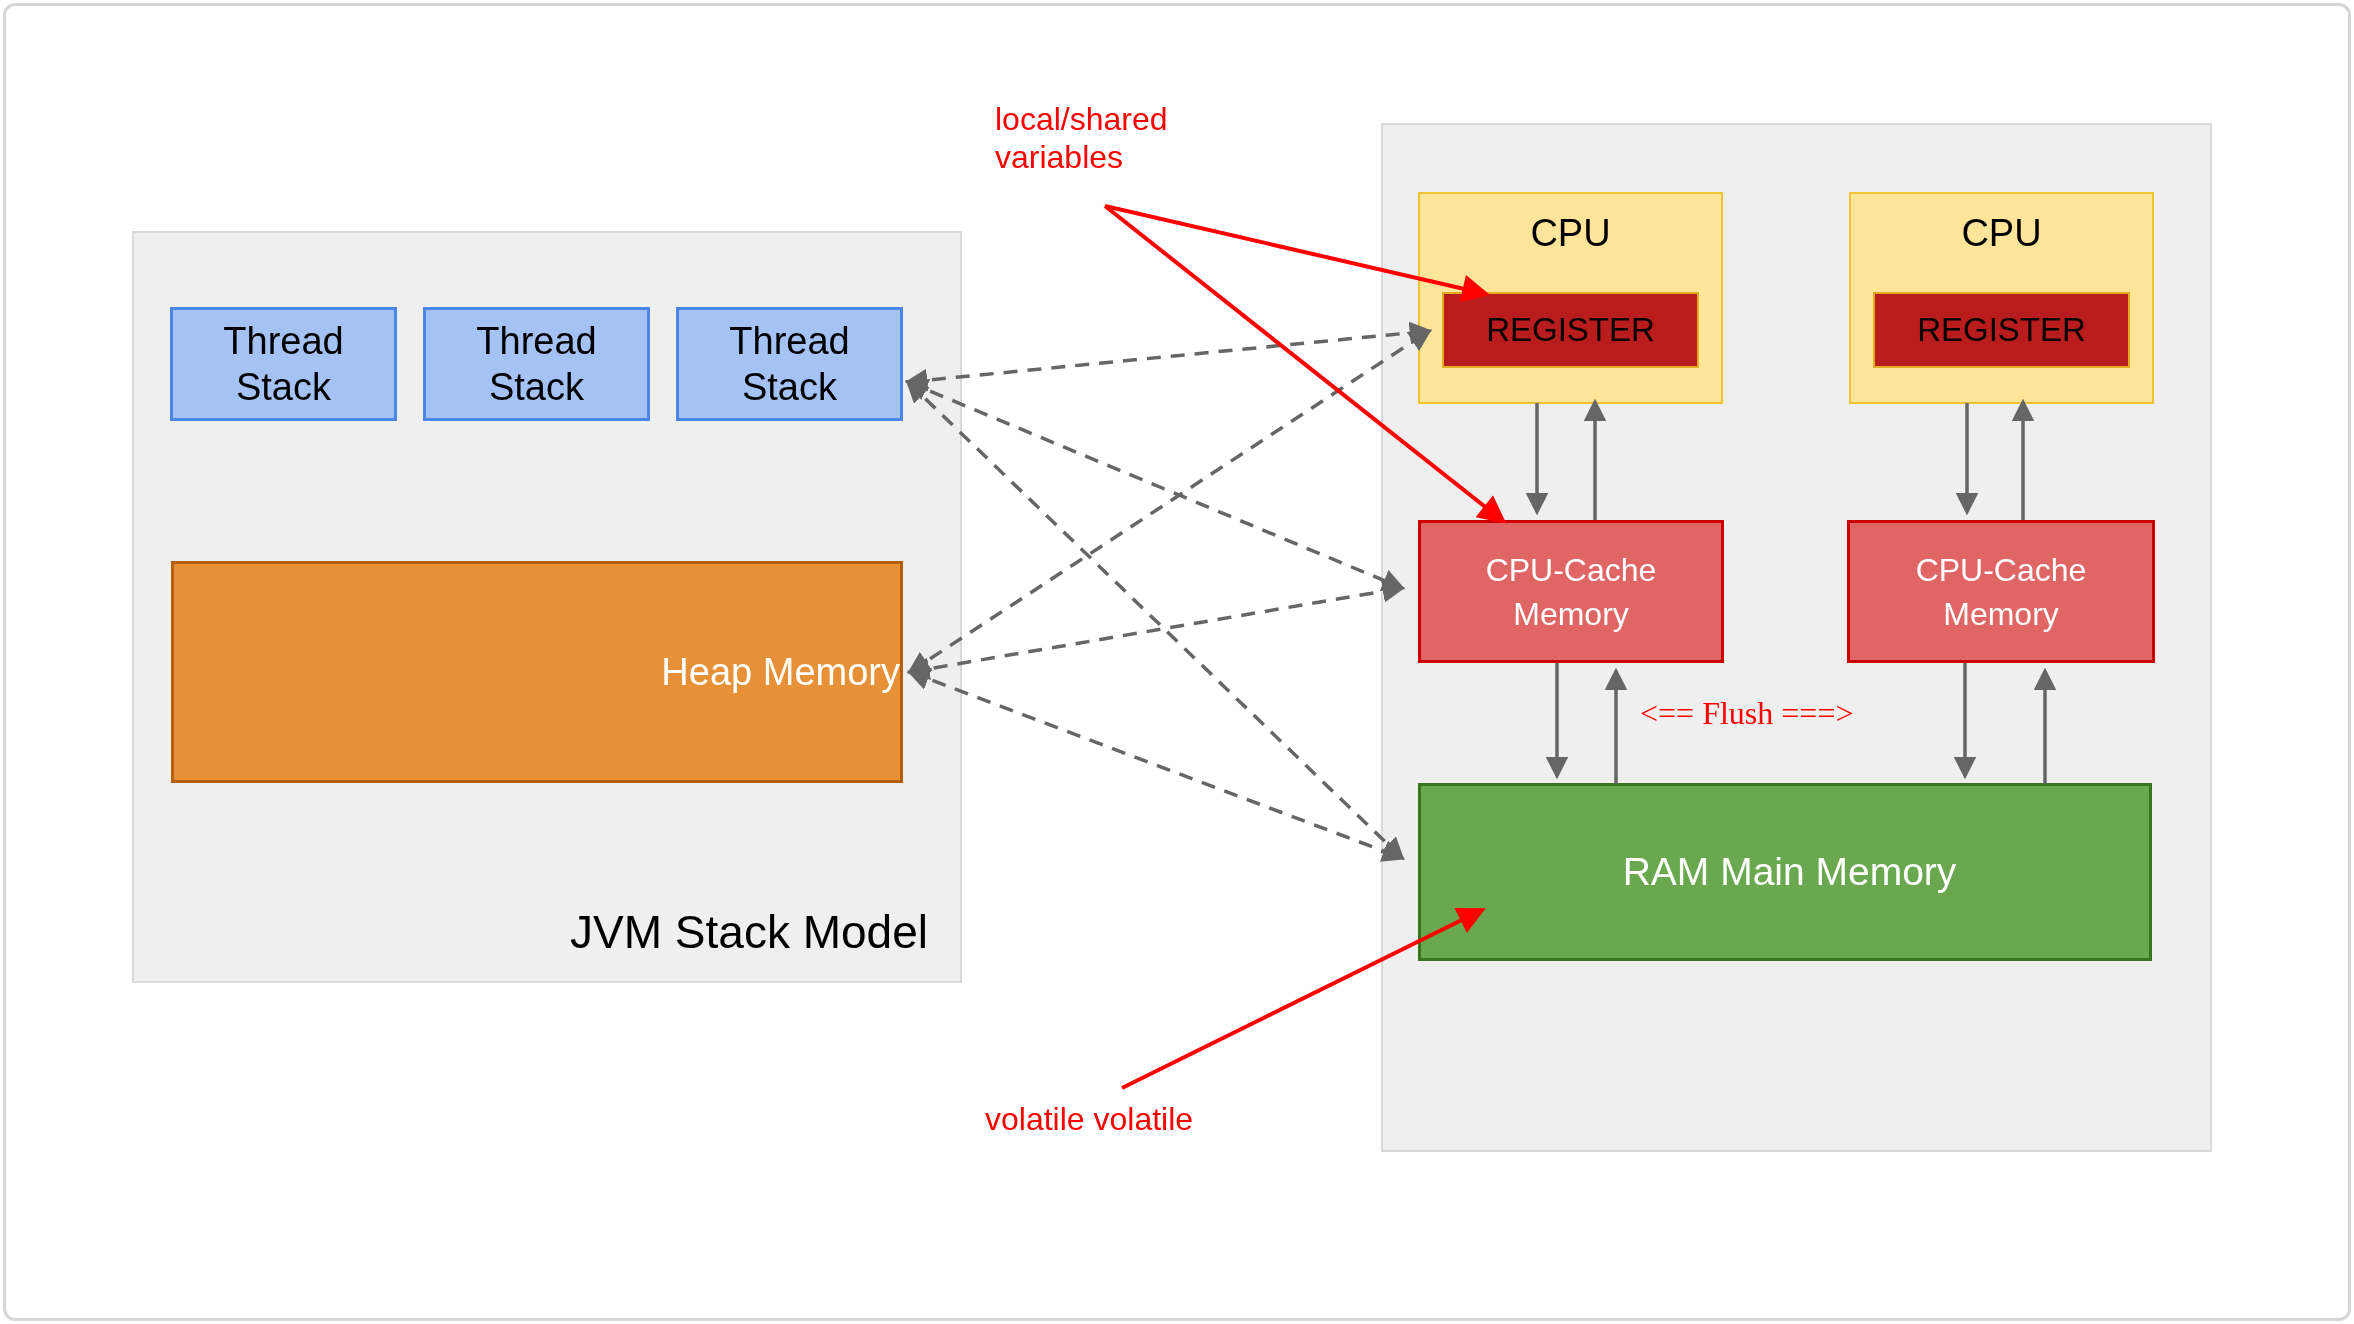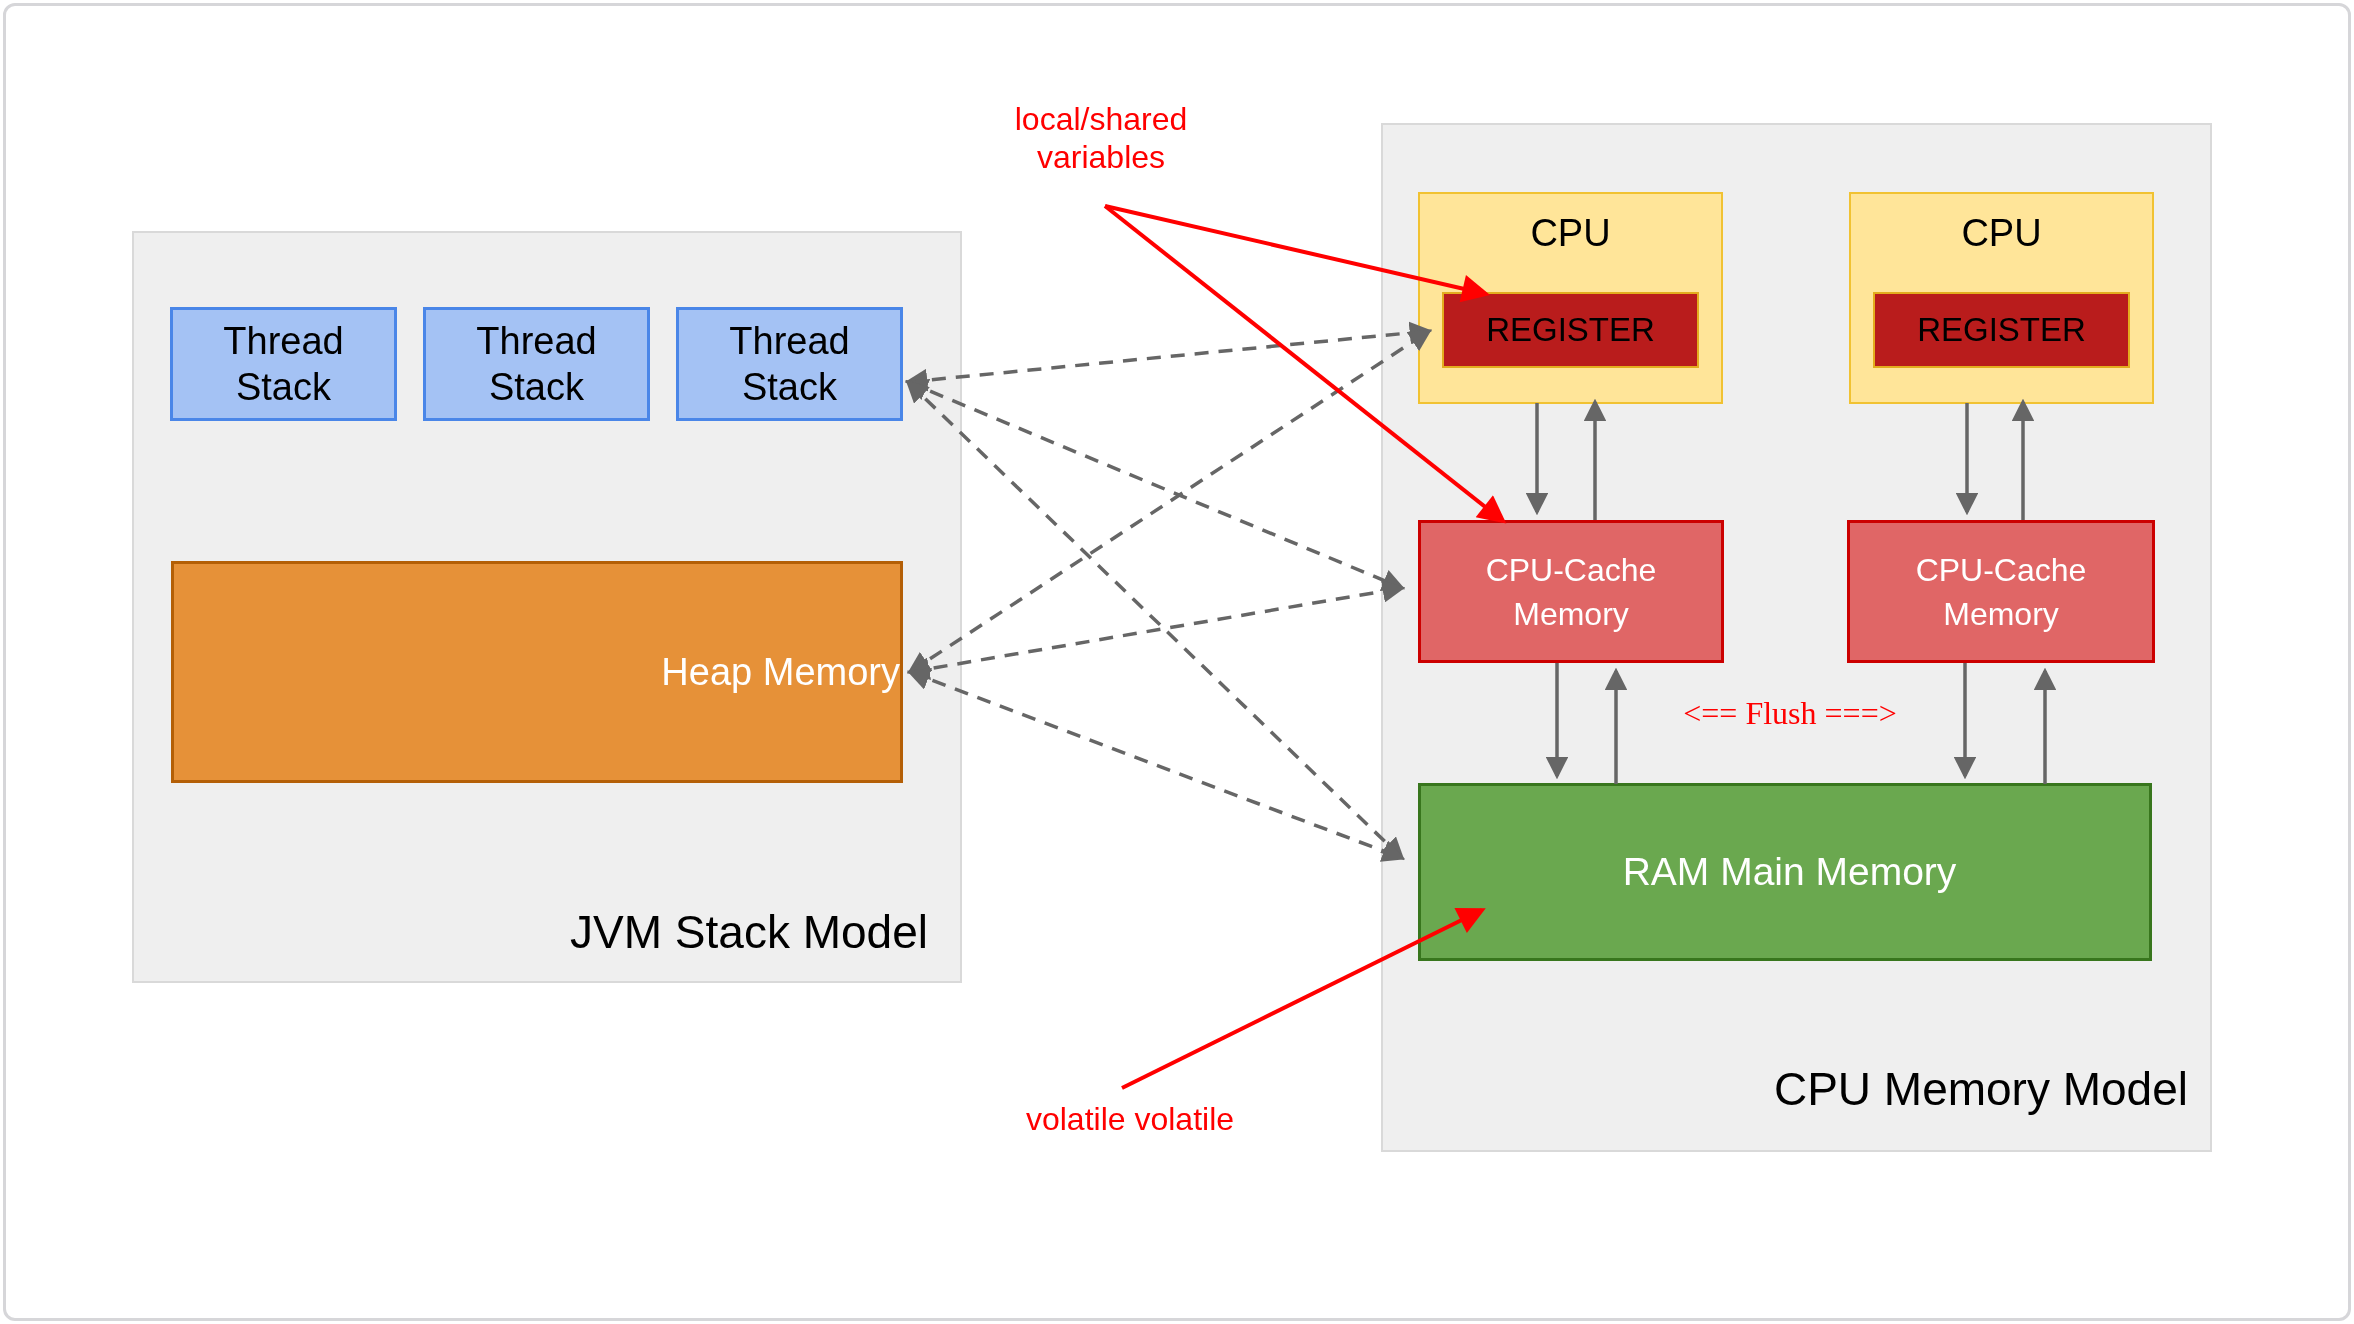--- a/index.html
+++ b/index.html
@@ -42,21 +42,21 @@
   .cache-box { position:absolute; top:520px; width:306px; height:143px;
               background:#e06666; border:3px solid #cc0000; color:#ffffff;
               font-size:32px; line-height:44px; }
   .cache-box span { max-width:180px; }
   #cache-1 { left:1418px; }
   #cache-2 { left:1847px; width:308px; }
 
   #ram-box { position:absolute; left:1418px; top:783px; width:734px; height:178px;
              background:#6aa84f; border:3px solid #38761d; color:#ffffff; font-size:39px;padding-left:9px; }
 
-  .red-note { position:absolute; color:#ff0000; font-size:32px; line-height:38px; text-align:center; }
+  .red-note { position:absolute; color:#ff0000; font-size:32px; line-height:38px; }
   #local-shared-note { left:995px; top:100px; width:212px; }
   #volatile-note { left:985px; top:1100px; width:290px; white-space:nowrap; }
   #flush-note { left:1640px; top:694px; width:300px; white-space:nowrap;font-family:Liberation Serif, serif; }
 
   #connector-layer { position:absolute; left:0; top:0; width:2354px; height:1324px; pointer-events:none; }
   .garrow { stroke:#666666; stroke-width:3.5; fill:none; }
   .gdash  { stroke:#666666; stroke-width:3.5; fill:none; stroke-dasharray:14 10; }
   .rarrow { stroke:#ff0000; stroke-width:4; fill:none; }
 </style>
 </head>
@@ -98,21 +98,20 @@
   <div class="cache-box boxlabel" id="cache-1">
     <span>CPU-Cache Memory</span>
   </div>
   <div class="cache-box boxlabel" id="cache-2">
     <span>CPU-Cache Memory</span>
   </div>
 
   <div class="boxlabel" id="ram-box">
     <span>RAM Main Memory</span>
   </div>
-  <div class="panel-title" id="cpu-title">CPU Memory Model</div>
 
   <div class="red-note" id="local-shared-note">local/shared variables</div>
   <div class="red-note" id="volatile-note">volatile volatile</div>
   <div class="red-note" id="flush-note">&lt;== Flush ===&gt;</div>
 
   <svg id="connector-layer" viewBox="0 0 2354 1324" xmlns="http://www.w3.org/2000/svg">
     <defs>
       <marker id="mg" viewBox="0 0 10 10" refX="8.5" refY="5" markerWidth="6.5" markerHeight="6.5" orient="auto-start-reverse">
           <path d="M0,0 L10,5 L0,10 z" fill="#666666"></path>
         </marker>

